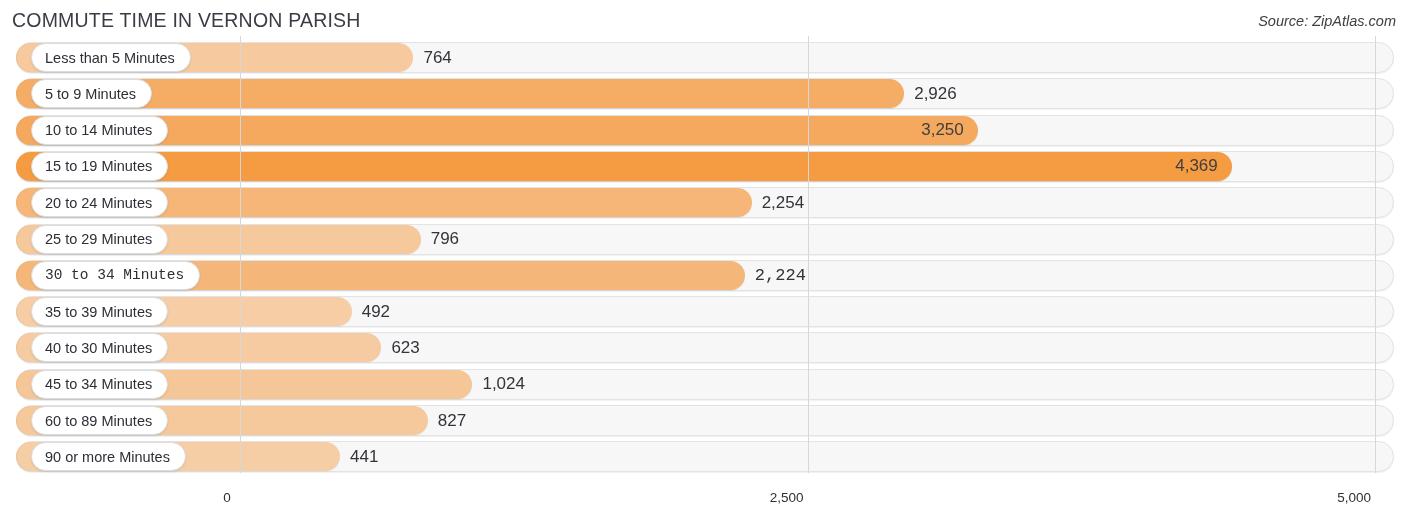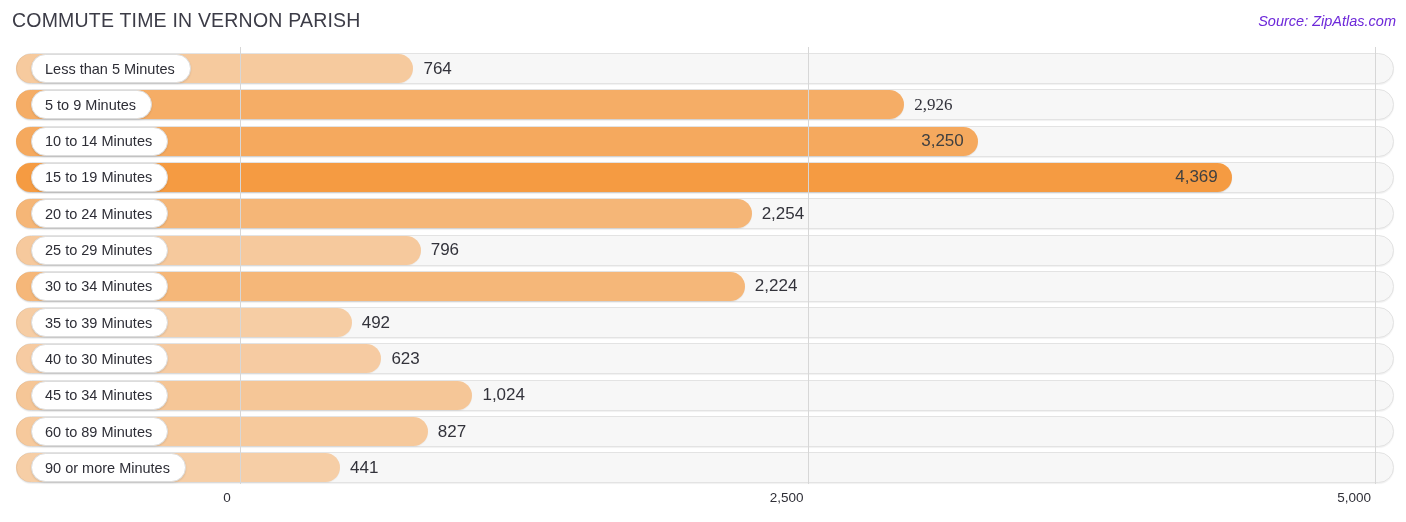--- a/index.html
+++ b/index.html
@@ -25,28 +25,28 @@
     font-weight: 400;
     letter-spacing: .2px;
     color: #3c3c47;
     white-space: nowrap;
   }
   #chart-source {
     position: absolute;
     right: 10px; top: 13px;
     font-size: 14.5px;
     font-style: italic;
-    color: #6d28d9;
+    color: #404040;
     white-space: nowrap;
   }
 
   
   #plot {
     position: absolute;
-    left: 0; top: 47px;
+    left: 0; top: 36px;
     width: 1134px;
     height: 437px;
   }
   #gridlines {
     position: absolute;
     left: 0; top: 0; width: 100%; height: 437px;
     pointer-events: none;
     z-index: 3;
   }
   .gridline {
@@ -150,21 +150,21 @@
         <div class="bar-row" style="top: 4px;">
           <div class="bar-track"></div>
           <div class="bar-fill" style="width: 397.428px; background: rgb(245, 155, 66); opacity: 0.488;"></div>
           <div class="bar-label-pill">Less than 5 Minutes</div>
           <div class="bar-value" style="left: 423.428px;">764</div>
         </div>
         <div class="bar-row" style="top: 40.3px;">
           <div class="bar-track"></div>
           <div class="bar-fill" style="width: 888.202px; background: rgb(245, 155, 66); opacity: 0.795;"></div>
           <div class="bar-label-pill">5 to 9 Minutes</div>
-          <div class="bar-value" style="left: 914.202px; font-family: Liberation Serif, serif;">2,926</div>
+          <div class="bar-value" style="left: 914.202px;">2,926</div>
         </div>
         <div class="bar-row" style="top: 76.6px;">
           <div class="bar-track"></div>
           <div class="bar-fill" style="width: 961.75px; background: rgb(245, 155, 66); opacity: 0.841;"></div>
           <div class="bar-label-pill">10 to 14 Minutes</div>
           <div class="bar-value inside" style="left: 867.75px; width: 96px;">3,250</div>
         </div>
         <div class="bar-row" style="top: 112.9px;">
           <div class="bar-track"></div>
           <div class="bar-fill" style="width: 1215.76px; background: rgb(245, 155, 66); opacity: 1;"></div>
@@ -176,21 +176,21 @@
           <div class="bar-fill" style="width: 735.658px; background: rgb(245, 155, 66); opacity: 0.7;"></div>
           <div class="bar-label-pill">20 to 24 Minutes</div>
           <div class="bar-value" style="left: 761.658px;">2,254</div>
         </div>
         <div class="bar-row" style="top: 185.5px;">
           <div class="bar-track"></div>
           <div class="bar-fill" style="width: 404.692px; background: rgb(245, 155, 66); opacity: 0.493;"></div>
           <div class="bar-label-pill">25 to 29 Minutes</div>
           <div class="bar-value" style="left: 430.692px;">796</div>
         </div>
-        <div class="bar-row" style="top: 221.8px;">
+        <div class="bar-row" style="top: 221.8px; font-family: Liberation Mono, monospace;">
           <div class="bar-track"></div>
           <div class="bar-fill" style="width: 728.848px; background: rgb(245, 155, 66); opacity: 0.696;"></div>
           <div class="bar-label-pill">30 to 34 Minutes</div>
           <div class="bar-value" style="left: 754.848px;">2,224</div>
         </div>
         <div class="bar-row" style="top: 258.1px;">
           <div class="bar-track"></div>
           <div class="bar-fill" style="width: 335.684px; background: rgb(245, 155, 66); opacity: 0.45;"></div>
           <div class="bar-label-pill">35 to 39 Minutes</div>
           <div class="bar-value" style="left: 361.684px;">492</div>

